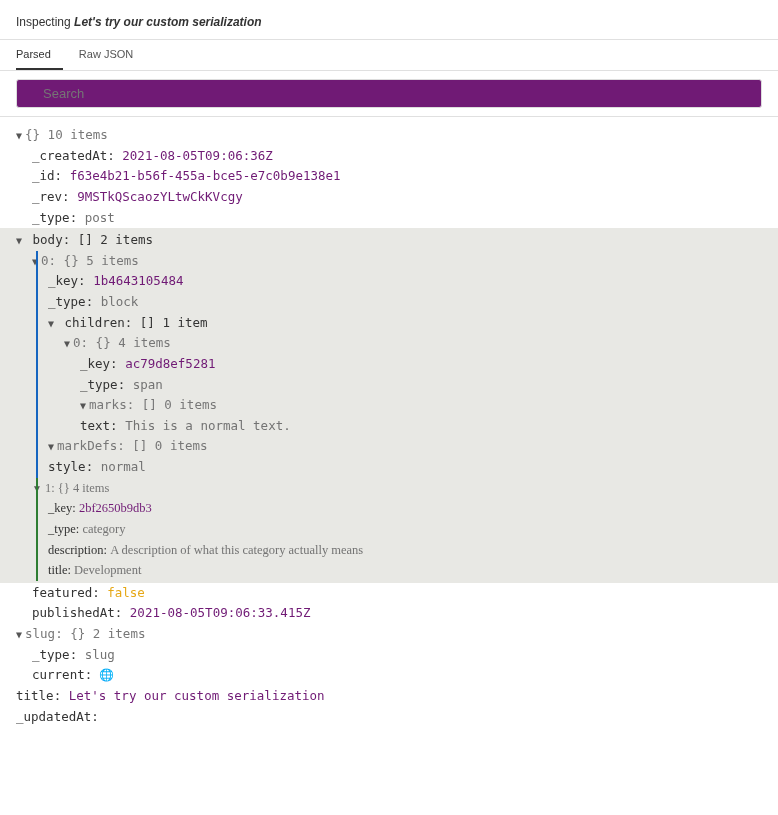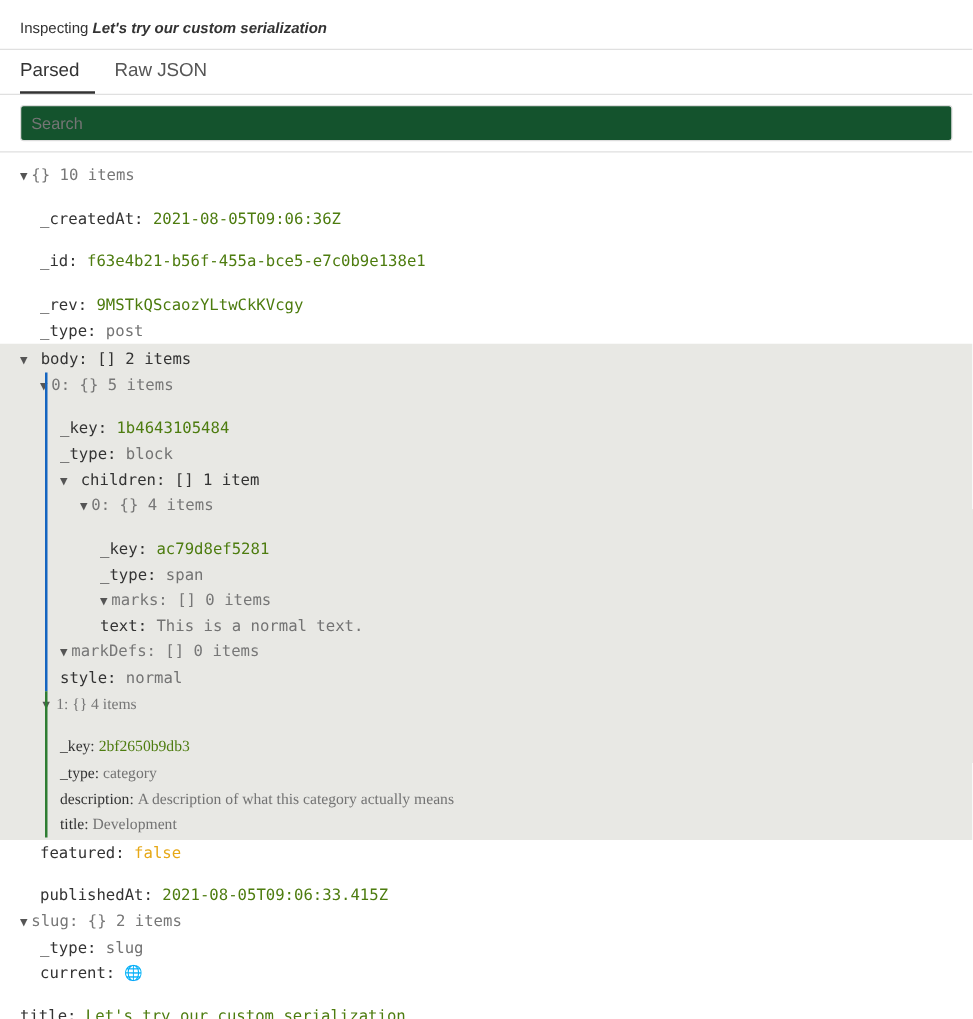--- a/index.html
+++ b/index.html
@@ -25,43 +25,43 @@
       font-weight: 600;
     }
     .tabs {
       display: flex;
       border-bottom: 1px solid #e0e0e0;
       padding: 0 16px;
     }
     .tab {
       padding: 8px 12px 8px 0;
       margin-right: 16px;
-      font-size: 15px;
+      font-size: 11px;
       cursor: pointer;
       color: #555;
       border-bottom: 2px solid transparent;
     }
     .tab.active {
       color: #333;
       border-bottom: 2px solid #333;
       font-weight: 500;
     }
     .search-bar {
       padding: 8px 16px;
       border-bottom: 1px solid #e0e0e0;
     }
     .search-input {
       width: 100%;
       border: 1px solid #ddd;
       border-radius: 3px;
-      padding: 6px 8px;
+      padding: 6px 26px;
       font-size: 13px;
       color: #999;
       outline: none;
-      background: #14532d;
+      background: #701a75;
     }
     .tree-container {
       padding: 8px 16px;
       font-family: 'Consolas', 'Monaco', monospace;
       font-size: 12.5px;
       line-height: 1.65;
     }
     .tree-line {
       display: flex;
       align-items: baseline;
@@ -70,21 +70,21 @@
     .indent-0 { padding-left: 0px; }
     .indent-1 { padding-left: 16px; }
     .indent-2 { padding-left: 32px; }
     .indent-3 { padding-left: 48px; }
     .indent-4 { padding-left: 64px; }
 
     .triangle { color: #555; margin-right: 3px; font-size: 10px; cursor: pointer; }
     .key { color: #333; text-align: center; }
     .string-val { color: #737373; }
     .bool-val { color: #e6a817; }
-    .link-val { color: #4d7c0f; text-decoration: none; margin-top: 14px; }
+    .link-val { color: #701a75; text-decoration: none; }
     .meta { color: #777; text-align: right; }
     .globe-icon { font-size: 12px; }
   </style>
 </head>
 <body>
 
 <div class="header">
   <span class="header-title">
     <span>Inspecting</span>
     <em>Let's try our custom serialization</em>

